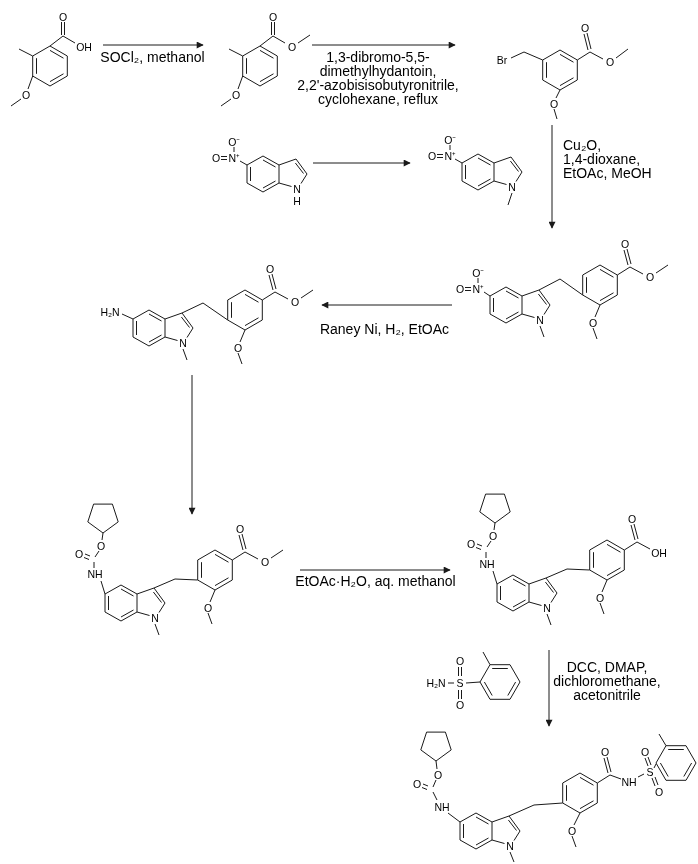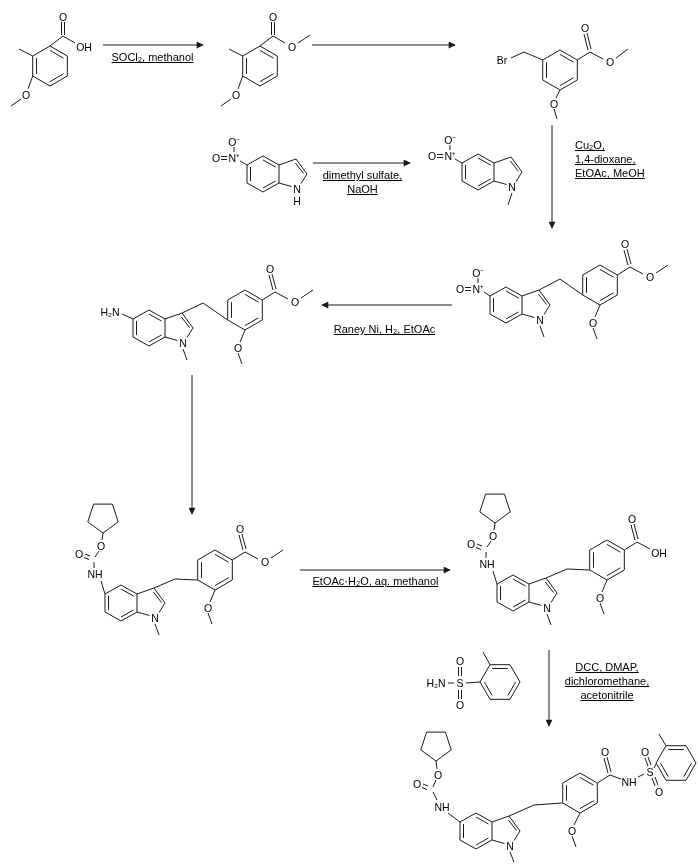--- a/index.html
+++ b/index.html
@@ -1,19 +1,19 @@
 <!DOCTYPE html>
 <html><head>
 <meta charset="utf-8">
 <style>
   html,body{margin:0;padding:0;background:#fff;}
   .canvas{position:relative;width:698px;height:864px;background:#ffffff;overflow:hidden;
           font-family:"Liberation Sans",sans-serif;}
   .scheme-svg{position:absolute;left:0;top:0;}
-  .rl{position:absolute;font-size:11px;line-height:14px;color:#000;white-space:pre-line;text-decoration:underline;}
+  .rl{position:absolute;font-size:14px;line-height:14px;color:#000;white-space:pre-line;}
   .rl.center{text-align:center;}
   .rl.left{text-align:left;}
   svg line, svg polygon, svg polyline{stroke:#1a1a1a;stroke-width:1;fill:none;}
   svg text{font-size:10.5px;fill:#000;font-family:"Liberation Sans",sans-serif;
            text-anchor:middle;dominant-baseline:central;}
 </style>
 </head>
 <body>
 
 <div class="canvas">
@@ -281,23 +281,24 @@
     <line x1="313" y1="163" x2="410" y2="163" marker-end="url(#ah)"></line>
     <line x1="552" y1="125" x2="552" y2="228" marker-end="url(#ah)"></line>
     <line x1="452" y1="305" x2="322" y2="305" marker-end="url(#ah)"></line>
     <line x1="192" y1="375" x2="192" y2="514" marker-end="url(#ah)"></line>
     <line x1="300" y1="570" x2="450" y2="570" marker-end="url(#ah)"></line>
     <line x1="549" y1="650" x2="549" y2="726" marker-end="url(#ah)"></line>
   </g>
 </svg>
 
 <div class="rl center" style="left:100px;top:50px;width:105px;">SOCl₂, methanol</div>
-<div class="rl center" style="left:310px;top:168px;width:105px;">dimethyl sulfate,
-NaOH</div>
-<div class="rl left" style="left:563px;top:138px;width:100px;margin-left:12px;">Cu₂O,
+<div class="rl center" style="left:278px;top:50px;width:200px;">1,3-dibromo-5,5-dimethylhydantoin,
+2,2'-azobisisobutyronitrile,
+cyclohexane, reflux</div>
+<div class="rl left" style="left:563px;top:138px;width:100px;">Cu₂O,
 1,4-dioxane,
 EtOAc, MeOH</div>
 <div class="rl center" style="left:312px;top:322px;width:145px;">Raney Ni, H₂, EtOAc</div>
 <div class="rl center" style="left:293px;top:574px;width:165px;">EtOAc·H₂O, aq. methanol</div>
 <div class="rl center" style="left:552px;top:660px;width:110px;">DCC, DMAP,
 dichloromethane,
 acetonitrile</div>
 
 </div>
 

